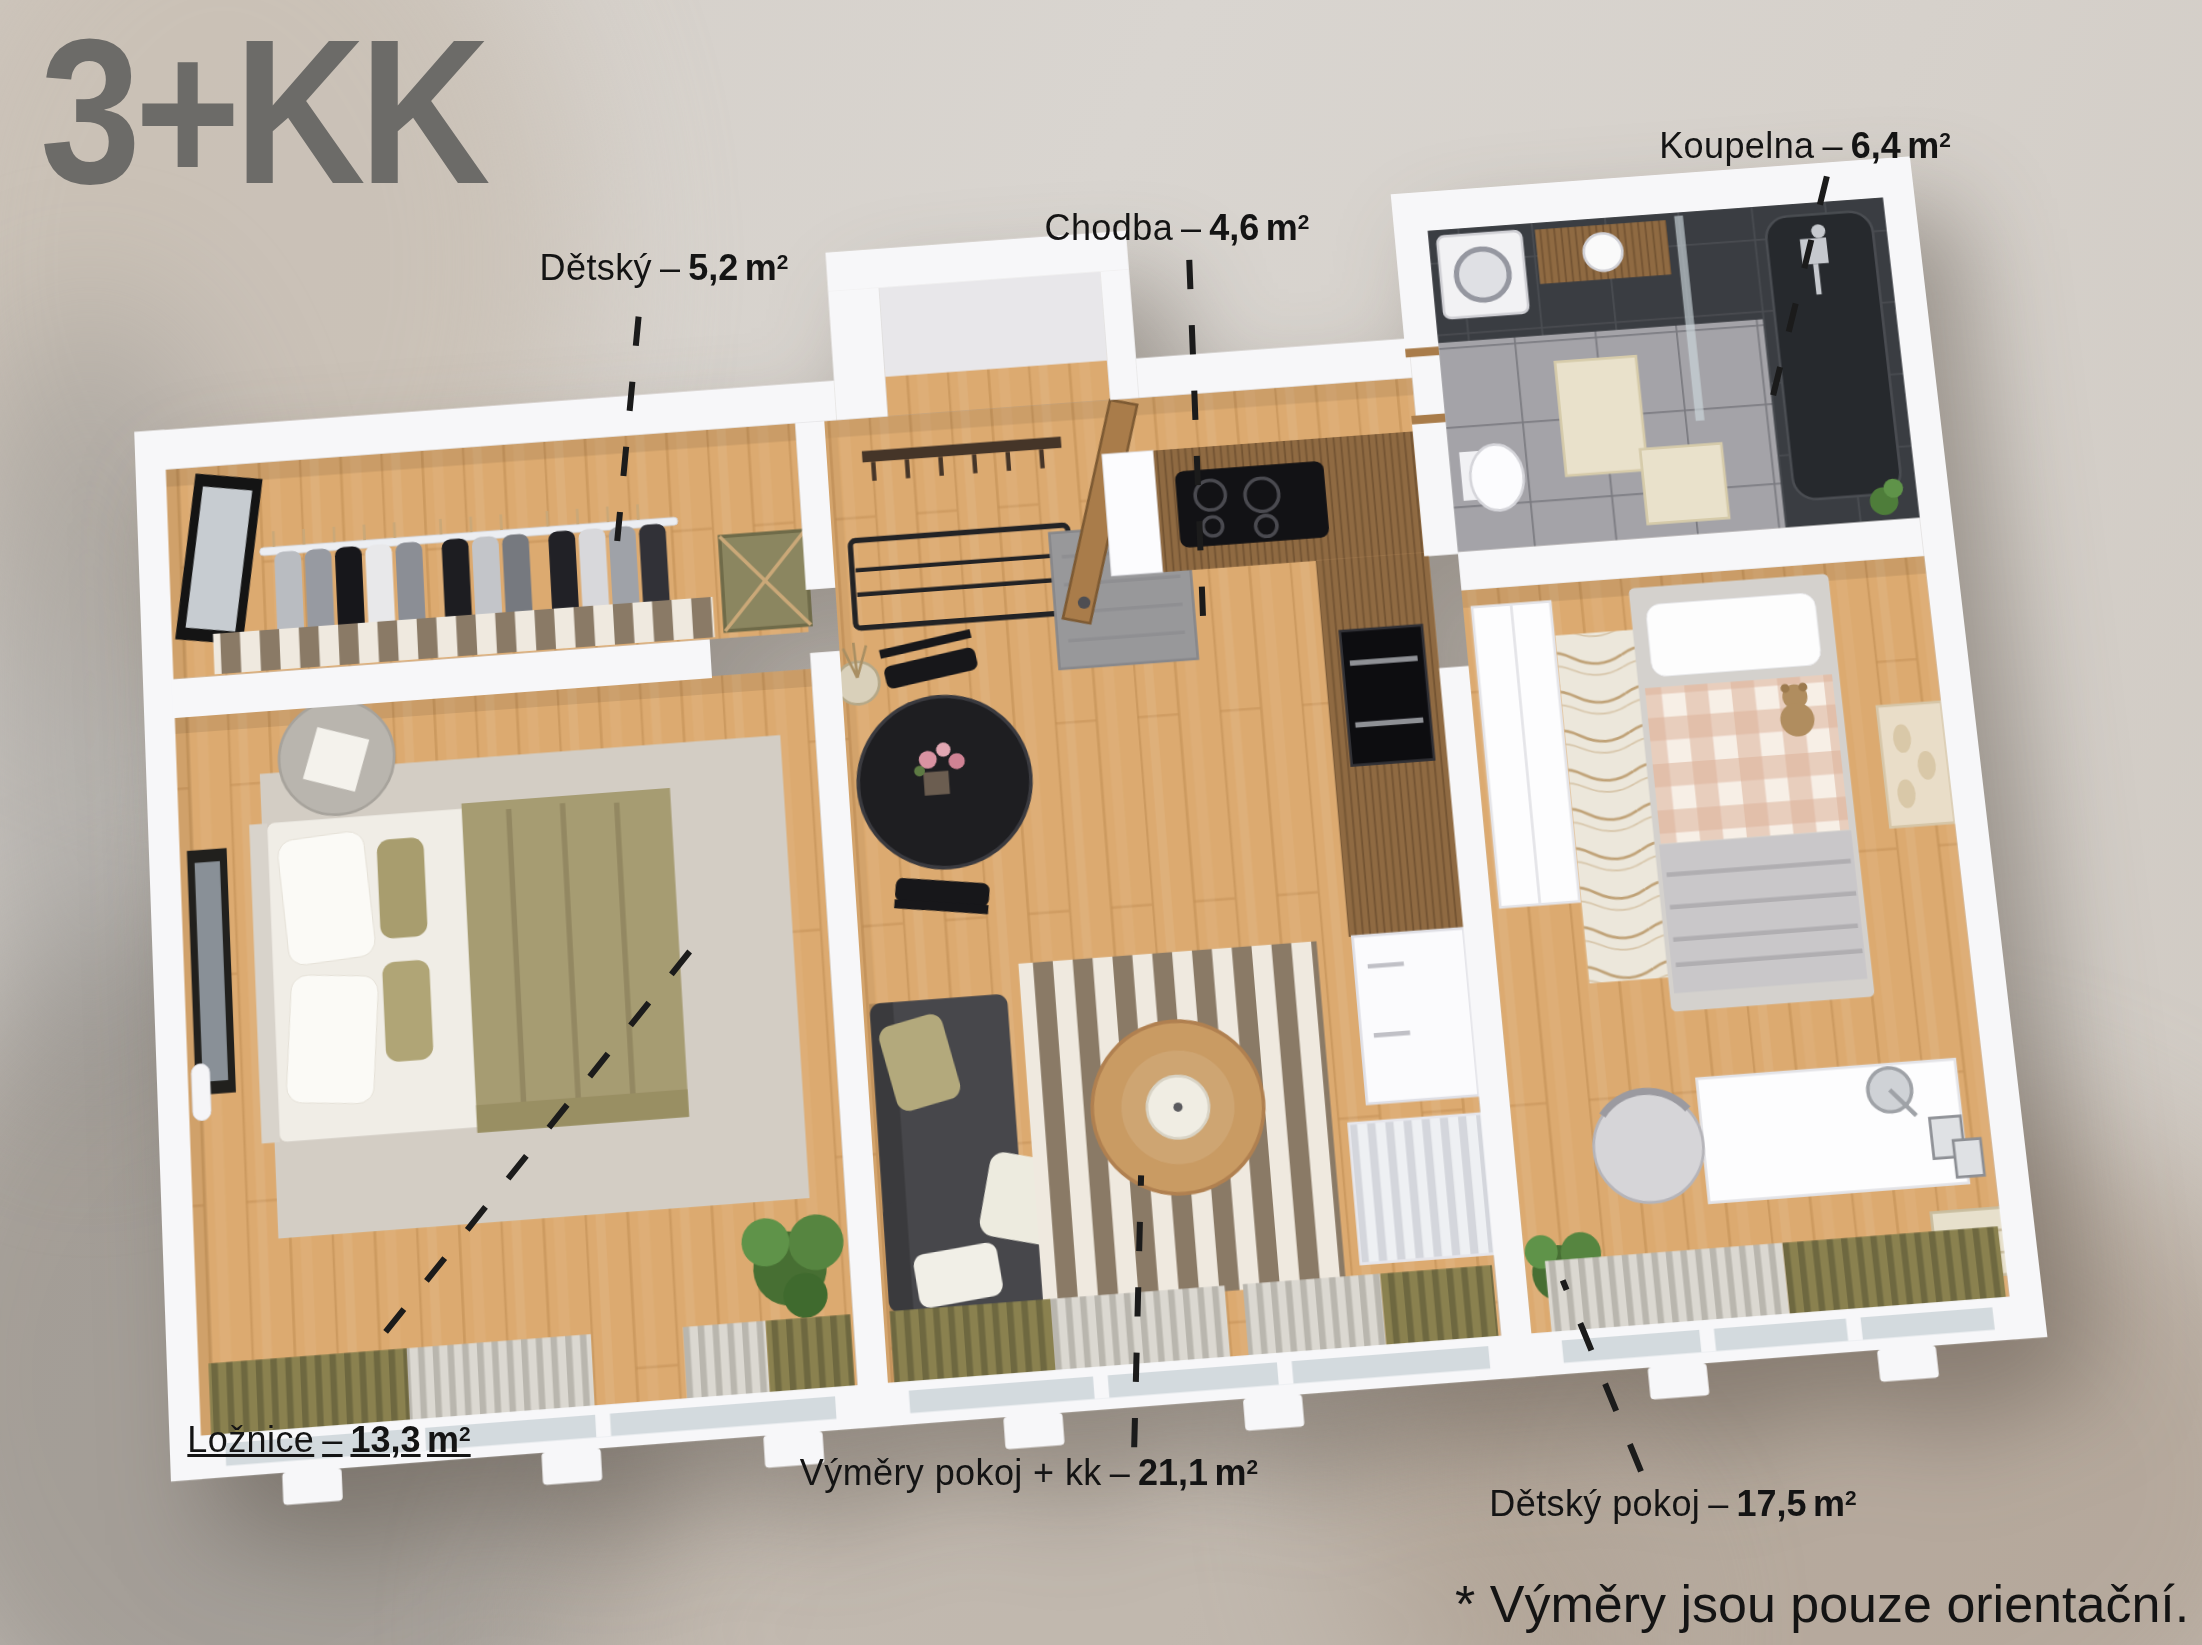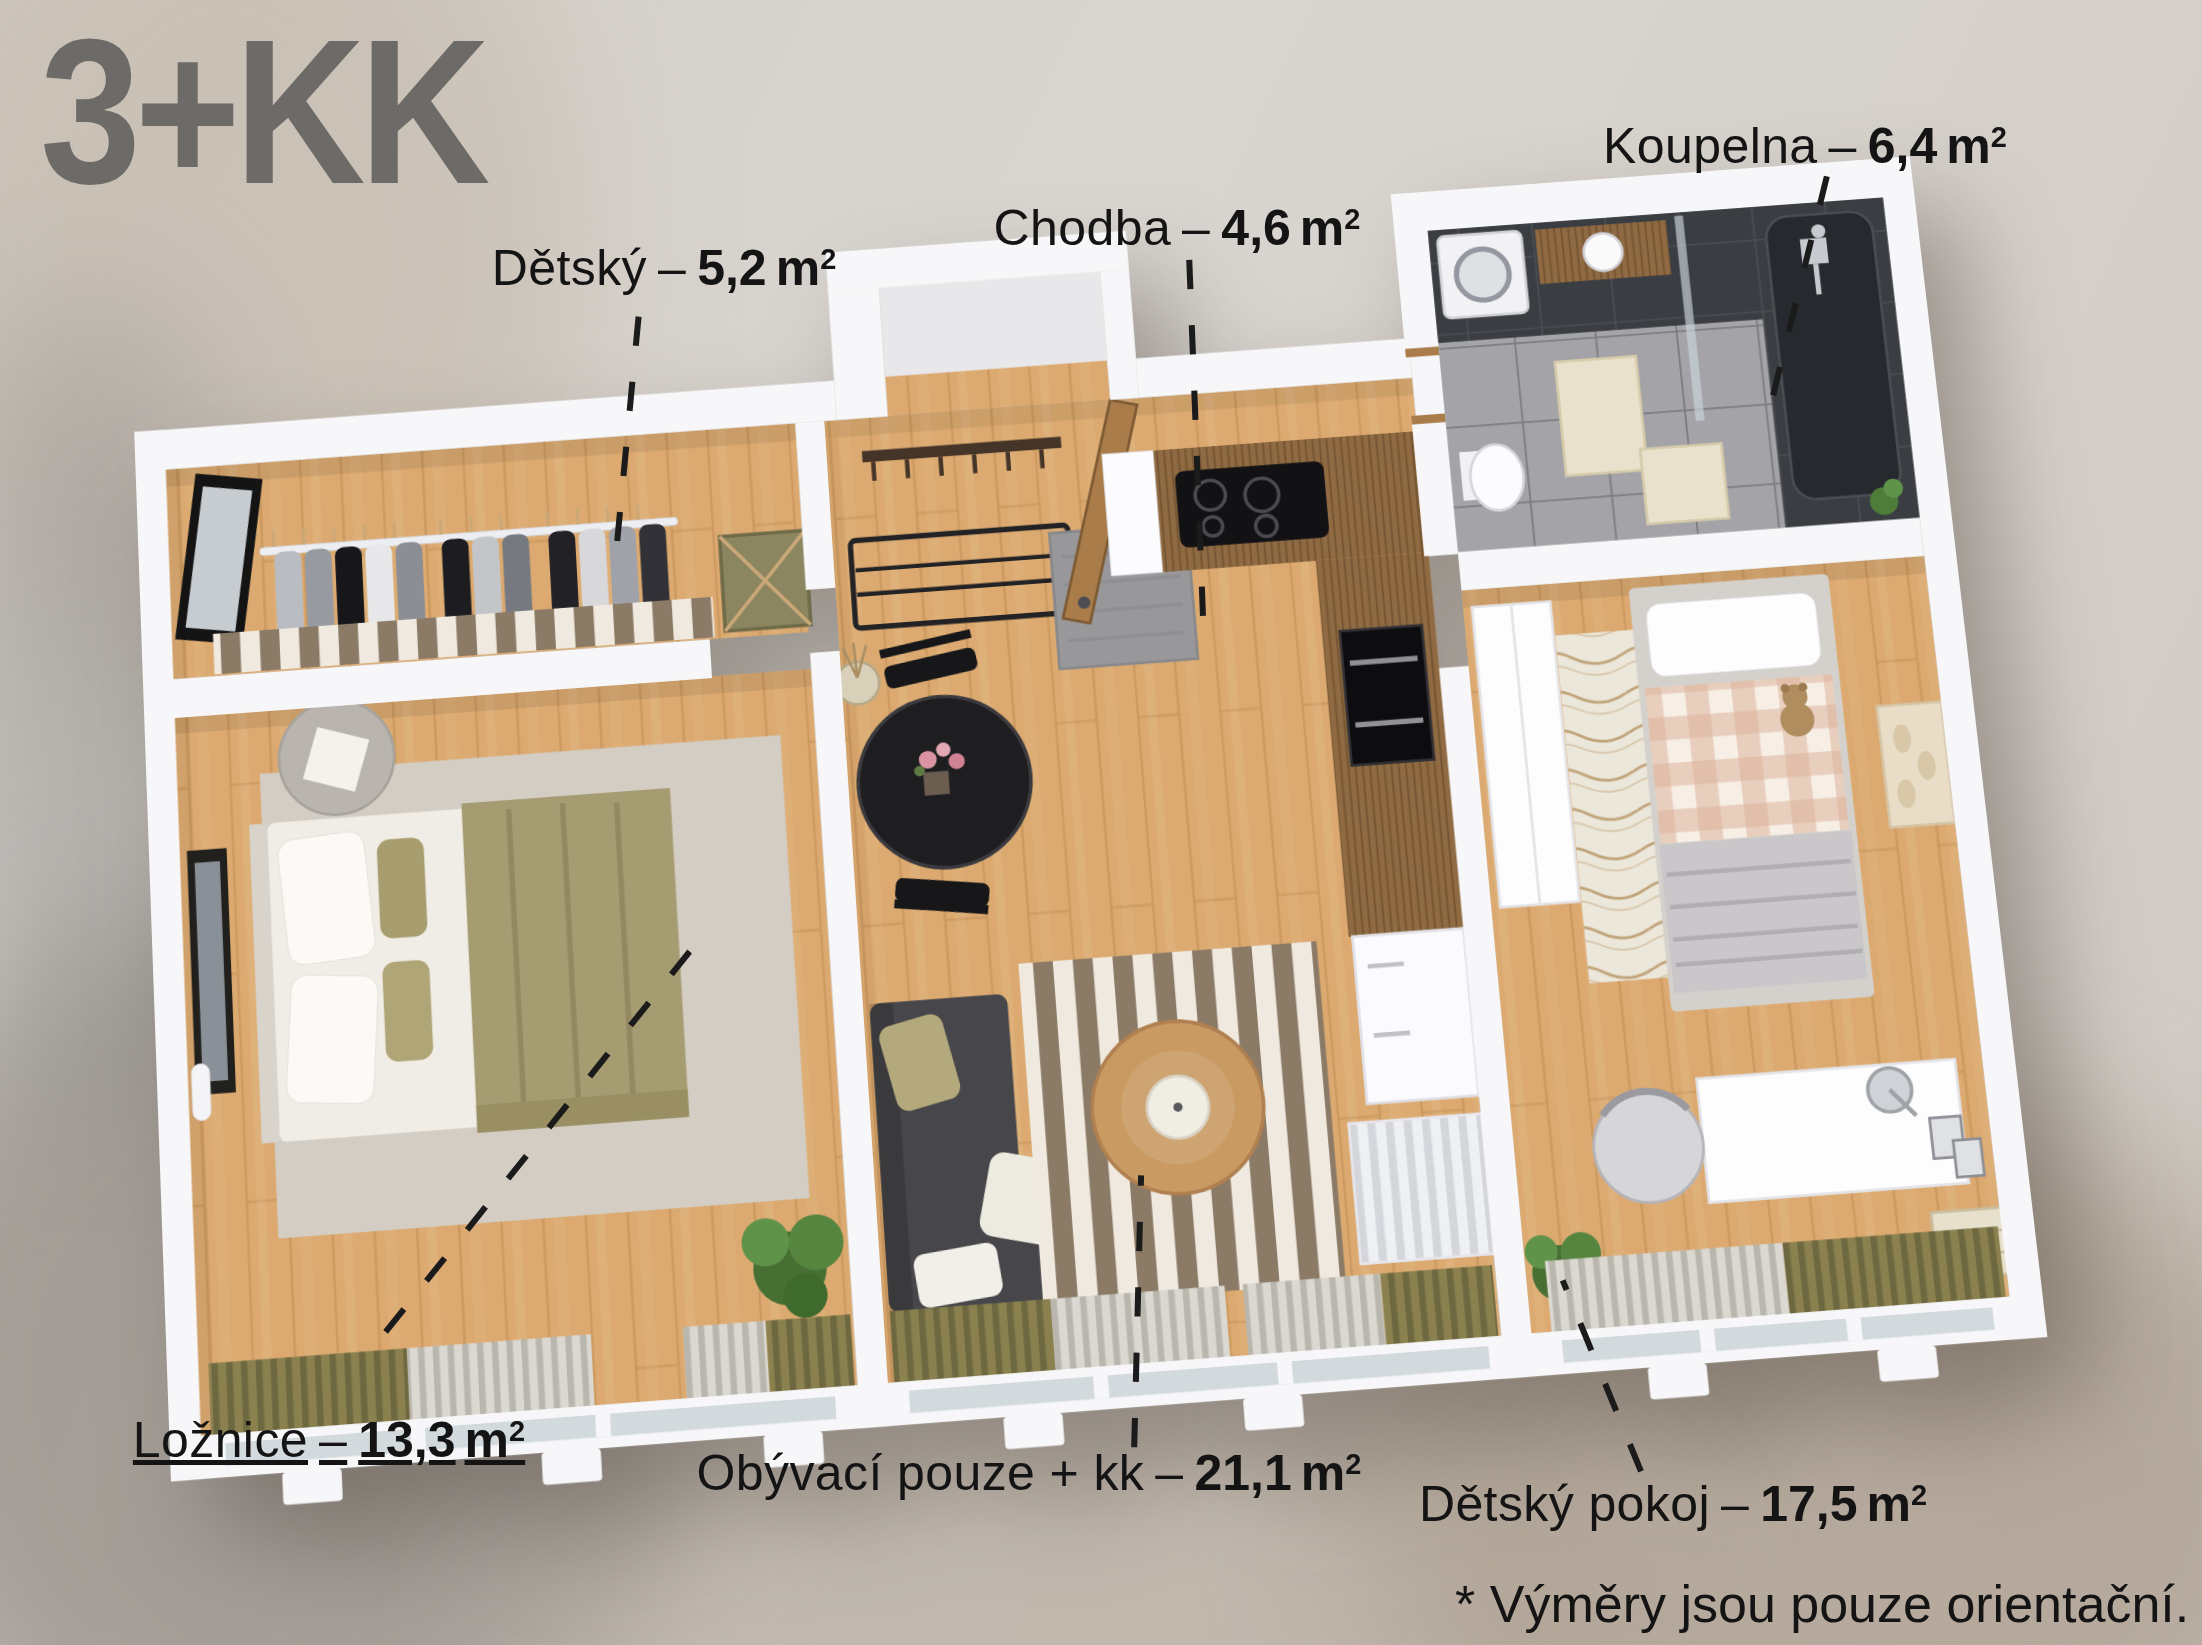--- a/index.html
+++ b/index.html
@@ -25,21 +25,21 @@
   .leaders line{stroke:var(--leader-color);stroke-width:7;stroke-dasharray:34 42;}
 
   .page-title{
     position:absolute;left:40px;top:8.6px;margin:0;
     font-size:206px;font-weight:800;letter-spacing:-6.9px;line-height:1;
     color:var(--title-color);
     transform:scaleX(.88);transform-origin:left top;
   }
   .room-label{
     position:absolute;transform:translate(-50%,-50%);white-space:nowrap;
-    font-size:50px;color:var(--text-color);letter-spacing:0.4px;font-weight:400;
+    font-size:36px;color:var(--text-color);letter-spacing:0.4px;font-weight:400;
   }
   .rl-sep{margin:0 .22em;}
   .rl-val,.rl-unit{font-weight:700;letter-spacing:0;}
   .rl-unit{margin-left:.18em;}
   .rl-sup{font-size:.58em;vertical-align:.55em;font-weight:700;}
   .lbl-satna{left:664px;top:268px;}
   .lbl-chodba{left:1177px;top:228px;}
   .lbl-koupelna{left:1805px;top:146px;}
   .lbl-loznice{left:329px;top:1440px;text-decoration:underline;}
   .lbl-obyvaci{left:1029px;top:1473px;}
@@ -418,20 +418,20 @@
 <div class="room-label lbl-chodba">
   <span class="rl-name">Chodba</span><span class="rl-sep">–</span><span class="rl-val">4,6</span><span class="rl-unit"><span>m</span><sup class="rl-sup">2</sup></span>
 </div>
 <div class="room-label lbl-koupelna">
   <span class="rl-name">Koupelna</span><span class="rl-sep">–</span><span class="rl-val">6,4</span><span class="rl-unit"><span>m</span><sup class="rl-sup">2</sup></span>
 </div>
 <div class="room-label lbl-loznice">
   <span class="rl-name">Ložnice</span><span class="rl-sep">–</span><span class="rl-val">13,3</span><span class="rl-unit"><span>m</span><sup class="rl-sup">2</sup></span>
 </div>
 <div class="room-label lbl-obyvaci">
-  <span class="rl-name">Obývací pouze + kk</span><span class="rl-sep">–</span><span class="rl-val">21,1</span><span class="rl-unit"><span>m</span><sup class="rl-sup">2</sup></span>
+  <span class="rl-name">Výměry pokoj + kk</span><span class="rl-sep">–</span><span class="rl-val">21,1</span><span class="rl-unit"><span>m</span><sup class="rl-sup">2</sup></span>
 </div>
 <div class="room-label lbl-detsky">
   <span class="rl-name">Dětský pokoj</span><span class="rl-sep">–</span><span class="rl-val">17,5</span><span class="rl-unit"><span>m</span><sup class="rl-sup">2</sup></span>
 </div>
 
 <div class="footnote">* Výměry jsou pouze orientační.</div>
 
 
 </body></html>

